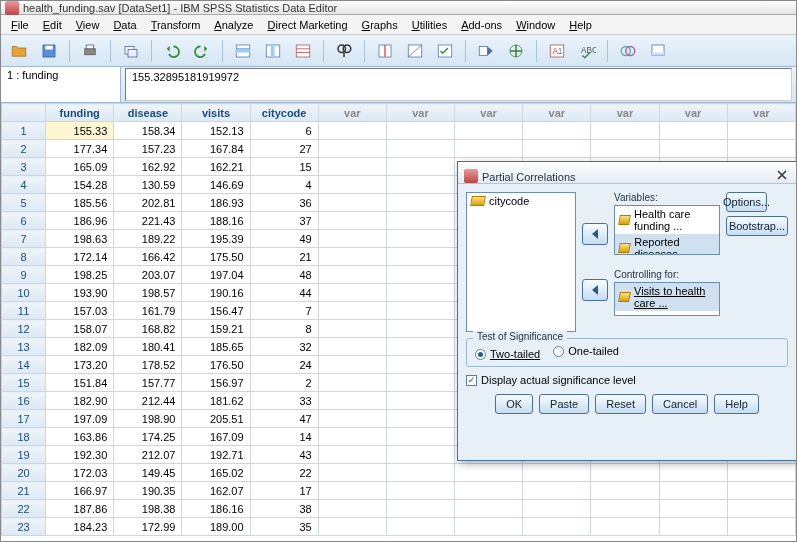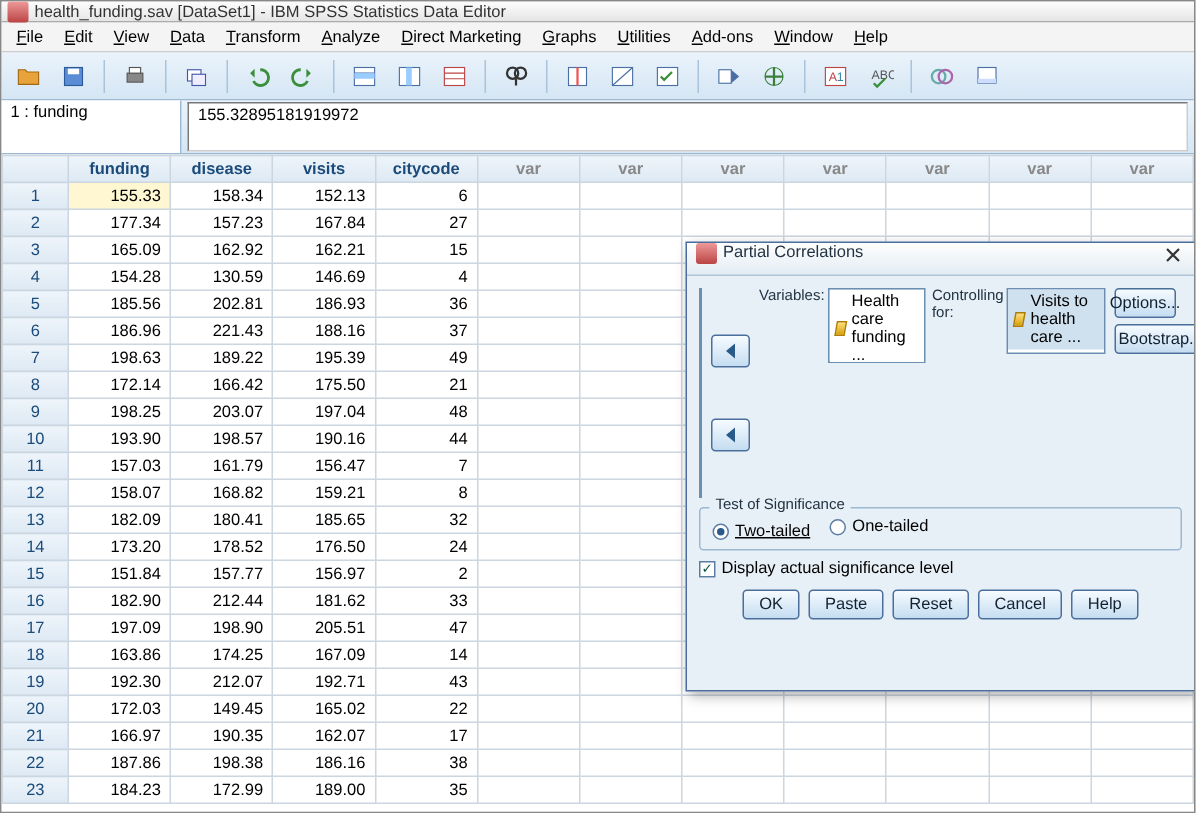--- a/index.html
+++ b/index.html
@@ -33,21 +33,21 @@
 table.grid th { background: linear-gradient(#eef4fa, #dde9f4); font-weight: bold; text-align: center; color: #1a4b7a; }
 table.grid th.rownum { width: 44px; }
 table.grid td.rownum { background: linear-gradient(#eef4fa, #dde9f4); text-align: center; color: #1a4b7a; width: 44px; }
 table.grid th.col { width: 68px; }
 table.grid th.varcol { color: #888; }
 table.grid td.sel { background: #fff7d1; }
 table.grid td.empty { background: #fff; }
 
 
 .dialog { position: absolute; left: 456px; top: 160px; width: 340px; height: 300px; border: 1px solid #4a6f9c; background: #e8f0f7; box-shadow: 2px 3px 8px rgba(0,0,0,0.3); }
-.dlg-title { height: 22px; background: linear-gradient(#fefefe, #e3ecf4); border-bottom: 1px solid #b0c4d8; display: flex; align-items: flex-start; padding: 0 6px; gap: 4px; }
+.dlg-title { height: 22px; background: linear-gradient(#fefefe, #e3ecf4); border-bottom: 1px solid #b0c4d8; display: flex; align-items: flex-end; padding: 0 6px; gap: 4px; }
 .dlg-title .dlg-icon { width: 14px; height: 14px; background: linear-gradient(#e99, #b44); border-radius: 2px; }
 .dlg-title .dlg-label { flex: 1; color: #234; }
 .dlg-title .dlg-close { width: 16px; height: 16px; display: flex; align-items: center; justify-content: center; cursor: default; }
 .dlg-body { padding: 8px; position: relative; height: calc(100% - 22px); }
 
 .listbox { background: #fff; border: 1px solid #6a8fb3; overflow: auto; }
 .listbox .li { padding: 2px 4px; display: flex; align-items: center; gap: 4px; }
 .listbox .li.sel { background: #cfe0ef; }
 .ruler-icon { width: 14px; height: 10px; background: linear-gradient(#ffe082, #d9a000); border: 1px solid #b07d00; transform: skewX(-10deg); }
 
@@ -592,35 +592,35 @@
               <path d="M9 1L3 6l6 5z" fill="#2a5a8a"></path>
             </svg>
         </div>
         <div class="movebtn">
           <svg width="12" height="12" viewBox="0 0 12 12">
               <path d="M9 1L3 6l6 5z" fill="#2a5a8a"></path>
             </svg>
         </div>
       </div>
 
-      <div style="flex:1; display:flex; flex-direction:row; gap:2px;">
+      <div style="flex:1; display:flex; flex-direction:column; gap:2px;">
         <label class="small">Variables:</label>
         <div class="listbox" style="height:50px;" id="varlist">
             <div class="li">
               <span class="ruler-icon"></span>
               <span>Health care funding ...</span>
             </div>
             <div class="li sel">
               <span class="ruler-icon"></span>
               <span>Reported diseases ...</span>
             </div>
           </div>
         <div style="height:10px;"></div>
         <label class="small">Controlling for:</label>
-        <div class="listbox" style="height:44px;" id="ctrllist">
+        <div class="listbox" style="height:34px;text-decoration:underline;" id="ctrllist">
             <div class="li sel">
               <span class="ruler-icon"></span>
               <span>Visits to health care ...</span>
             </div>
           </div>
       </div>
 
       <div style="display:flex; flex-direction:column; gap:4px;">
         <div class="dlgbtn" style="width:41px;">Options...</div>
         <div class="dlgbtn" style="width:62px;">Bootstrap...</div>

